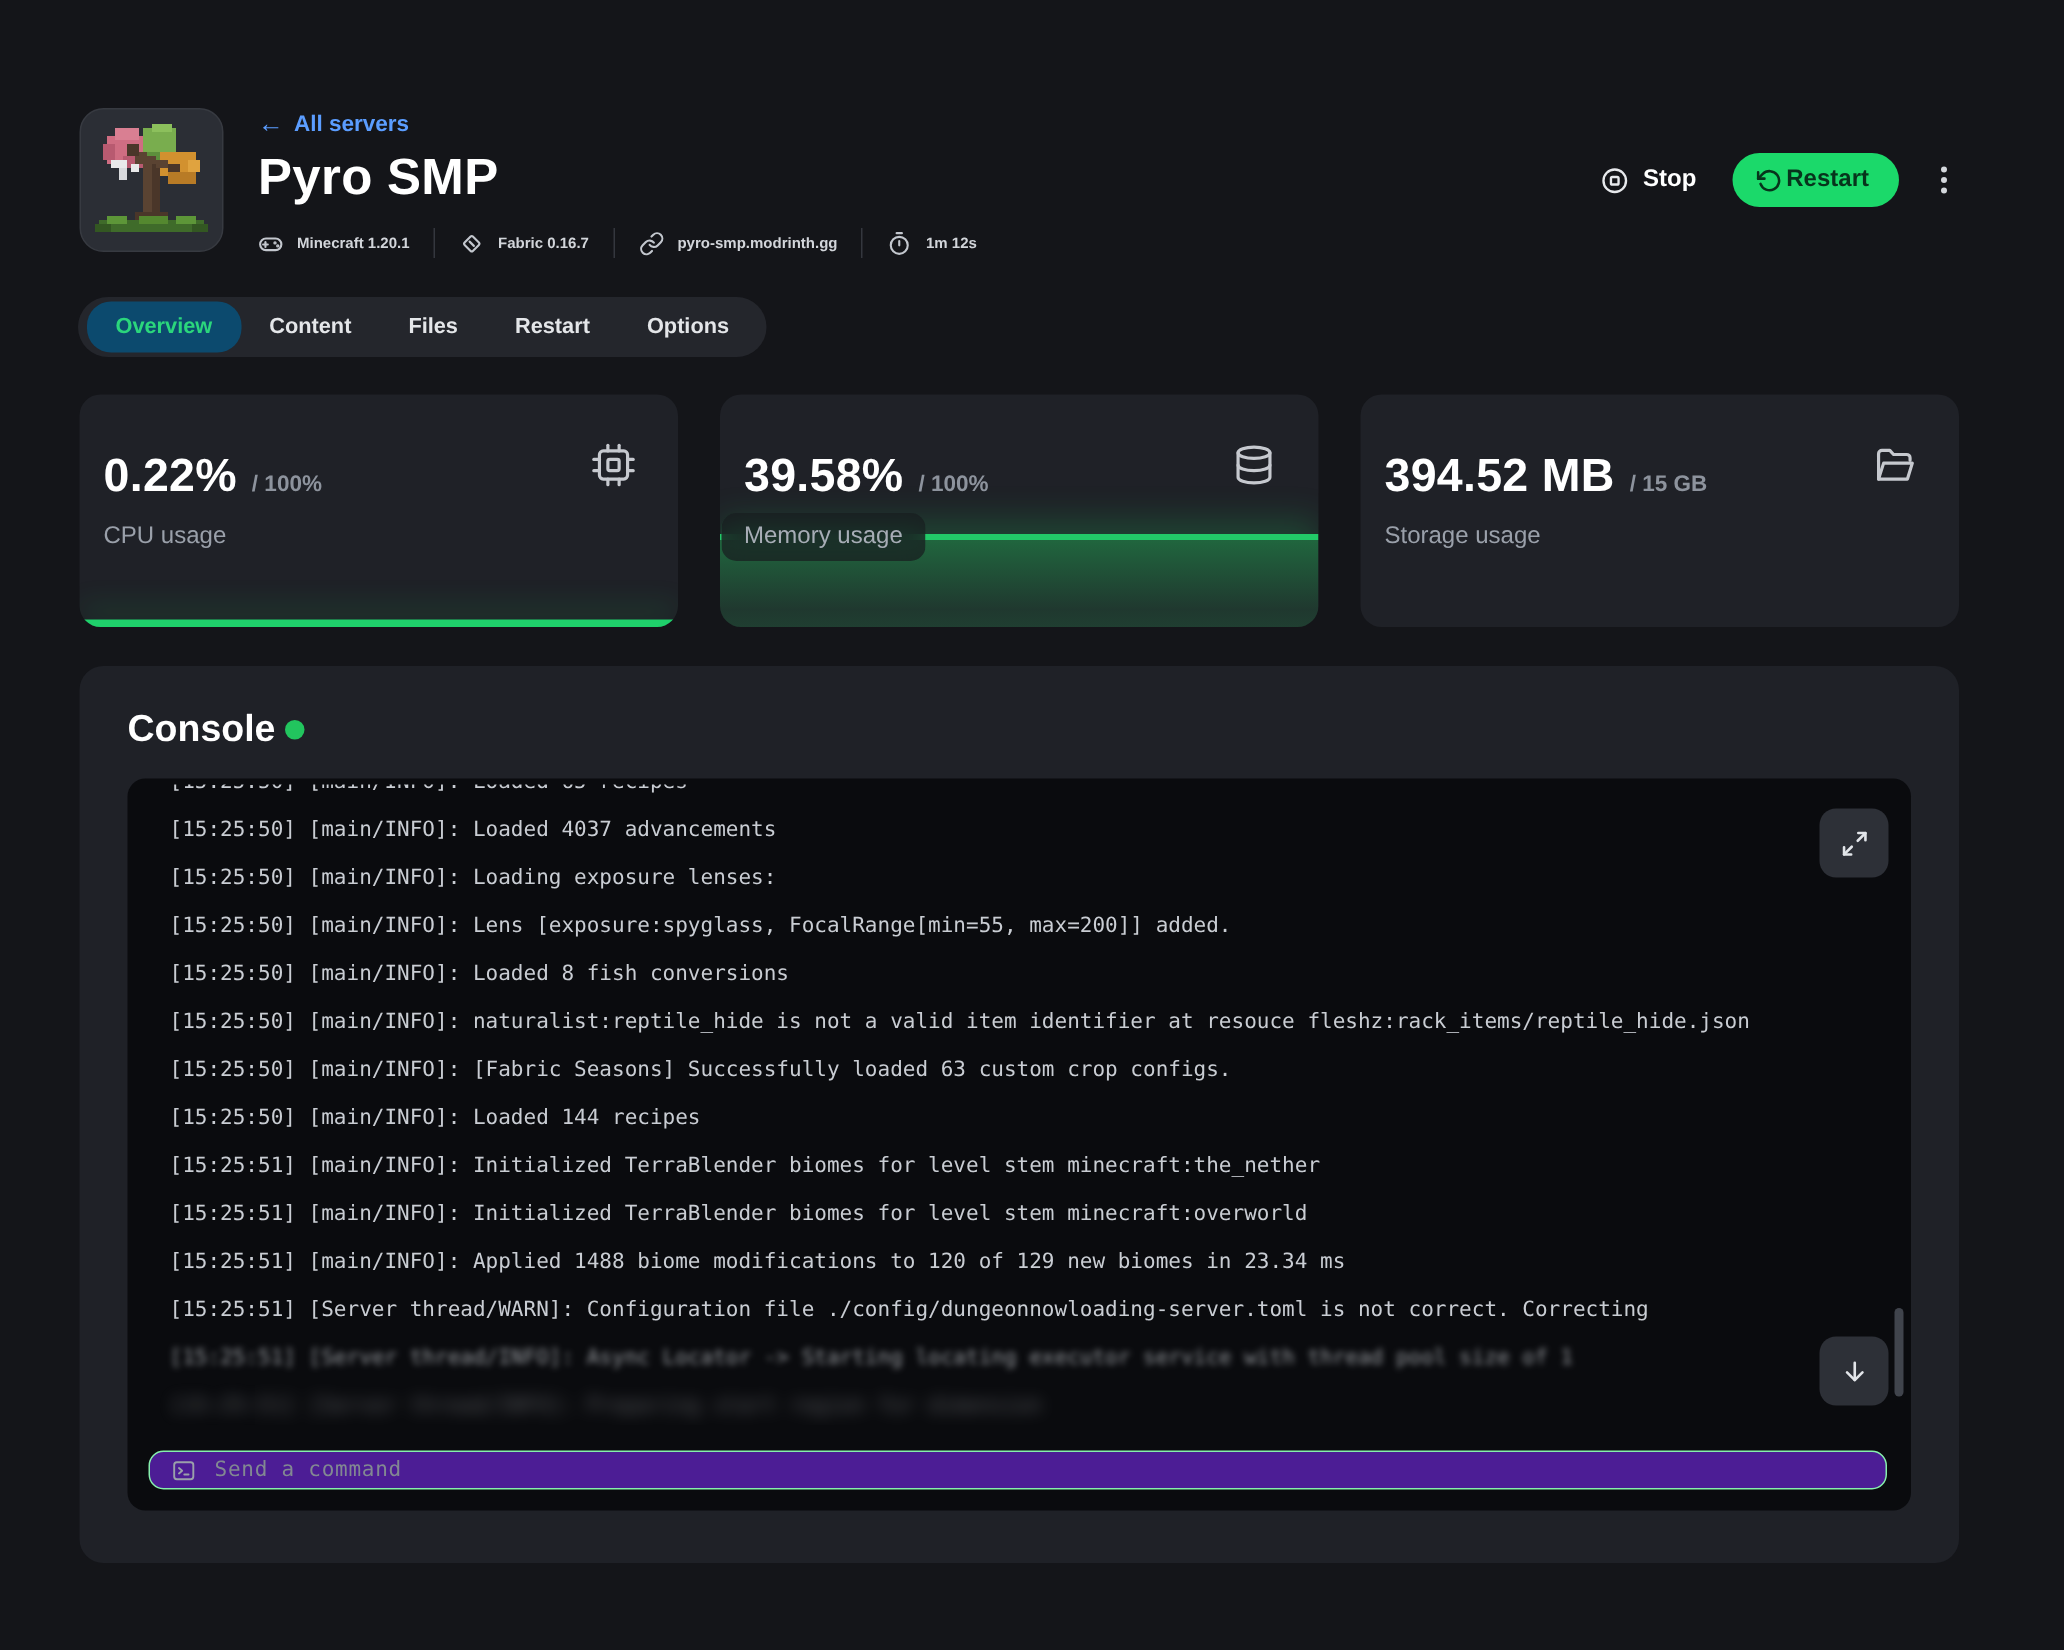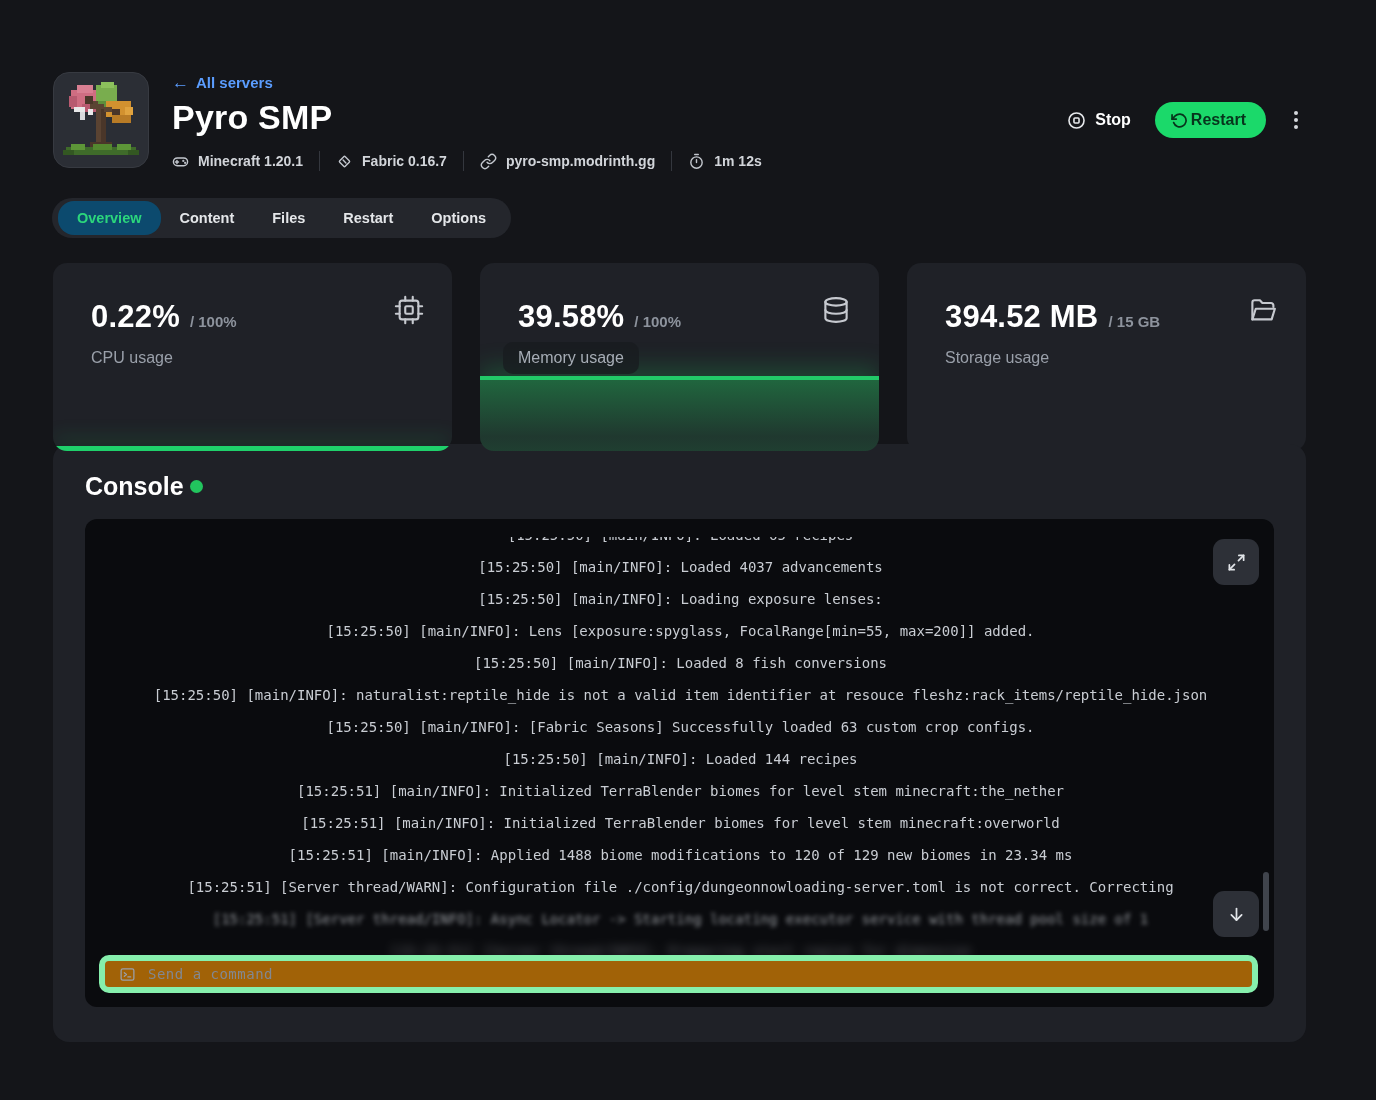--- a/index.html
+++ b/index.html
@@ -15,21 +15,21 @@
   .server-logo {
     width:96px; height:96px; border-radius:16px; background:#2b2e35;
     border:1px solid #373a41; overflow:hidden; flex:0 0 auto;
     display:flex; align-items:center; justify-content:center;
   }
   .server-logo svg { width:86px; height:86px; }
   .header-text { margin-left:23px; padding-top:2px; }
   .back-link { display:inline-flex; align-items:center; gap:7px; color:#5b9dff; font-size:15px; font-weight:600; text-decoration:none; cursor:pointer; }
   .back-link .arrow { font-size:17px; line-height:1; }
   .server-title { font-size:34px; font-weight:800; color:#ffffff; letter-spacing:.2px; margin-top:6px; }
-  .meta-row { display:flex; align-items:center; margin-top:14px; color:#d2d5da; font-size:14px; font-weight:600; }
+  .meta-row { display:flex; align-items:center; margin-top:14px; color:#d2d5da; font-size:10px; font-weight:600; }
   .meta-item { display:flex; align-items:center; gap:9px; white-space:nowrap; }
   .meta-item svg { width:17px; height:17px; stroke:#c3c7ce; }
   .meta-divider { width:1px; height:20px; background:#34373e; margin:0 16px; }
   .header-actions { margin-left:auto; display:flex; align-items:center; gap:20px; padding-top:30px; }
   .stop-btn {
     display:flex; align-items:center; gap:9px; background:transparent; border:none; cursor:pointer;
     color:#ffffff; font-size:16px; font-weight:700; font-family:inherit; padding:6px 4px;
   }
   .stop-btn svg { width:19px; height:19px; stroke:#e7e9ec; }
   .restart-btn {
@@ -39,50 +39,50 @@
   }
   .restart-btn svg { width:17px; height:17px; stroke:#07341c; }
   .kebab-btn { background:transparent; border:none; cursor:pointer; padding:4px 8px; display:flex; flex-direction:column; gap:3px; }
   .kebab-btn i { width:4px; height:4px; border-radius:50%; background:#d4d7dc; display:block; }
   
   .tabs { position:absolute; top:198px; left:52px; height:40px; display:inline-flex; align-items:center; background:#24262c; border-radius:20px; padding:0 6px; }
   .tab { border:none; background:transparent; color:#e4e6e9; font-family:inherit; font-size:14.5px; font-weight:700; padding:9px 19px; border-radius:16px; cursor:pointer; }
   .tab.active { background:#0c4a6e; color:#2bd67c; }
   
   .stats { position:absolute; top:263px; left:53px; width:1253px; display:grid; grid-template-columns:1fr 1fr 1fr; gap:28px; }
-  .stat-card { position:relative; height:188px; background:#1f2127; border-radius:14px; padding:36px 30px 0 38px; overflow:hidden; }
+  .stat-card { position:relative; height:155px; background:#1f2127; border-radius:14px; padding:36px 30px 0 16px; overflow:hidden; }
   .stat-value-row { display:flex; align-items:baseline; gap:10px; position:relative; z-index:2; }
   .stat-value { font-size:31px; font-weight:800; color:#ffffff; letter-spacing:.2px; }
   .stat-limit { font-size:15px; font-weight:600; color:#8d939d; }
   .stat-label { display:inline-block; margin-top:14px; font-size:16px; color:#9aa0aa; position:relative; z-index:2; }
   .stat-label.backdrop { background:rgba(24,26,31,.72); padding:7px 15px; margin-left:-15px; margin-top:7px; border-radius:10px; backdrop-filter:blur(8px); color:#a7adb6; }
   .stat-icon { position:absolute; top:32px; right:28px; z-index:2; }
   .stat-icon svg { width:30px; height:30px; stroke:#c6c9cf; }
   .cpu-bar { position:absolute; left:0; right:0; bottom:0; height:5px; background:#1fd06b; border-radius:0 0 14px 14px; box-shadow:0 -8px 18px rgba(34,197,94,.28); z-index:1; }
   .mem-fill { position:absolute; left:0; right:0; bottom:0; height:40%; z-index:1;
     background:linear-gradient(to bottom, rgba(34,197,94,.42), rgba(34,197,94,.14) 80%, rgba(34,197,94,.18));
     border-top:4px solid #22ca68; box-shadow:0 -10px 22px rgba(34,197,94,.22); }
   
   .console-card { position:absolute; top:444px; left:53px; width:1253px; height:598px; background:#1f2127; border-radius:16px; padding:28px 32px; }
   .console-head { display:flex; align-items:center; gap:6px; }
   .console-title { font-size:25px; font-weight:800; color:#ffffff; }
   .status-dot { width:13px; height:13px; border-radius:50%; background:#22c55e; }
   .terminal { position:relative; margin-top:18px; height:488px; background:#0a0b0e; border-radius:12px; overflow:hidden; }
-  .log-scroll { position:absolute; top:18px; left:0; right:0; height:427px; overflow:hidden; padding:0 26px 0 28px;text-align:center; }
+  .log-scroll { position:absolute; top:4px; left:0; right:0; height:427px; overflow:hidden; padding:0 26px 0 28px; }
   .log-line { font-family:"DejaVu Sans Mono", monospace; font-size:14px; line-height:32px; color:#c9cdd3; white-space:nowrap; }
   .log-line.clip { margin-top:-18px; }
   .log-line.blur1 { filter:blur(2px); opacity:.72; }
   .log-line.blur2 { filter:blur(5px); opacity:.42; }
   .term-btn { position:absolute; width:46px; height:46px; background:#2d3037; border-radius:11px; border:none; cursor:pointer; display:flex; align-items:center; justify-content:center; z-index:3; }
   .term-btn svg { width:19px; height:19px; stroke:#e2e5e9; }
   .expand-btn { top:20px; right:15px; }
   .scrolldown-btn { bottom:70px; right:15px; }
   .v-scrollbar { position:absolute; right:5px; bottom:76px; width:6px; height:59px; background:#40444c; border-radius:3px; z-index:3; }
-  .command-row { position:absolute; left:14px; right:16px; bottom:14px; height:38px;
-    background:#a16207; border:6px solid #86efac; border-radius:10px;
+  .command-row { position:absolute; left:14px; right:16px; bottom:14px; height:26px;
+    background:#4c1d95; border:1px solid #86efac; border-radius:10px;
     display:flex; align-items:center; gap:12px; padding:0 14px; }
   .command-row svg { width:17px; height:17px; stroke:#9aa0aa; flex:0 0 auto; }
   .command-input { flex:1; background:transparent; border:none; outline:none;
     font-family:"DejaVu Sans Mono", monospace; font-size:14px; color:#c9cdd3; letter-spacing:.5px; }
   .command-input::placeholder { color:#828892; }
 </style>
 </head>
 <body>
 
 <div class="page">

